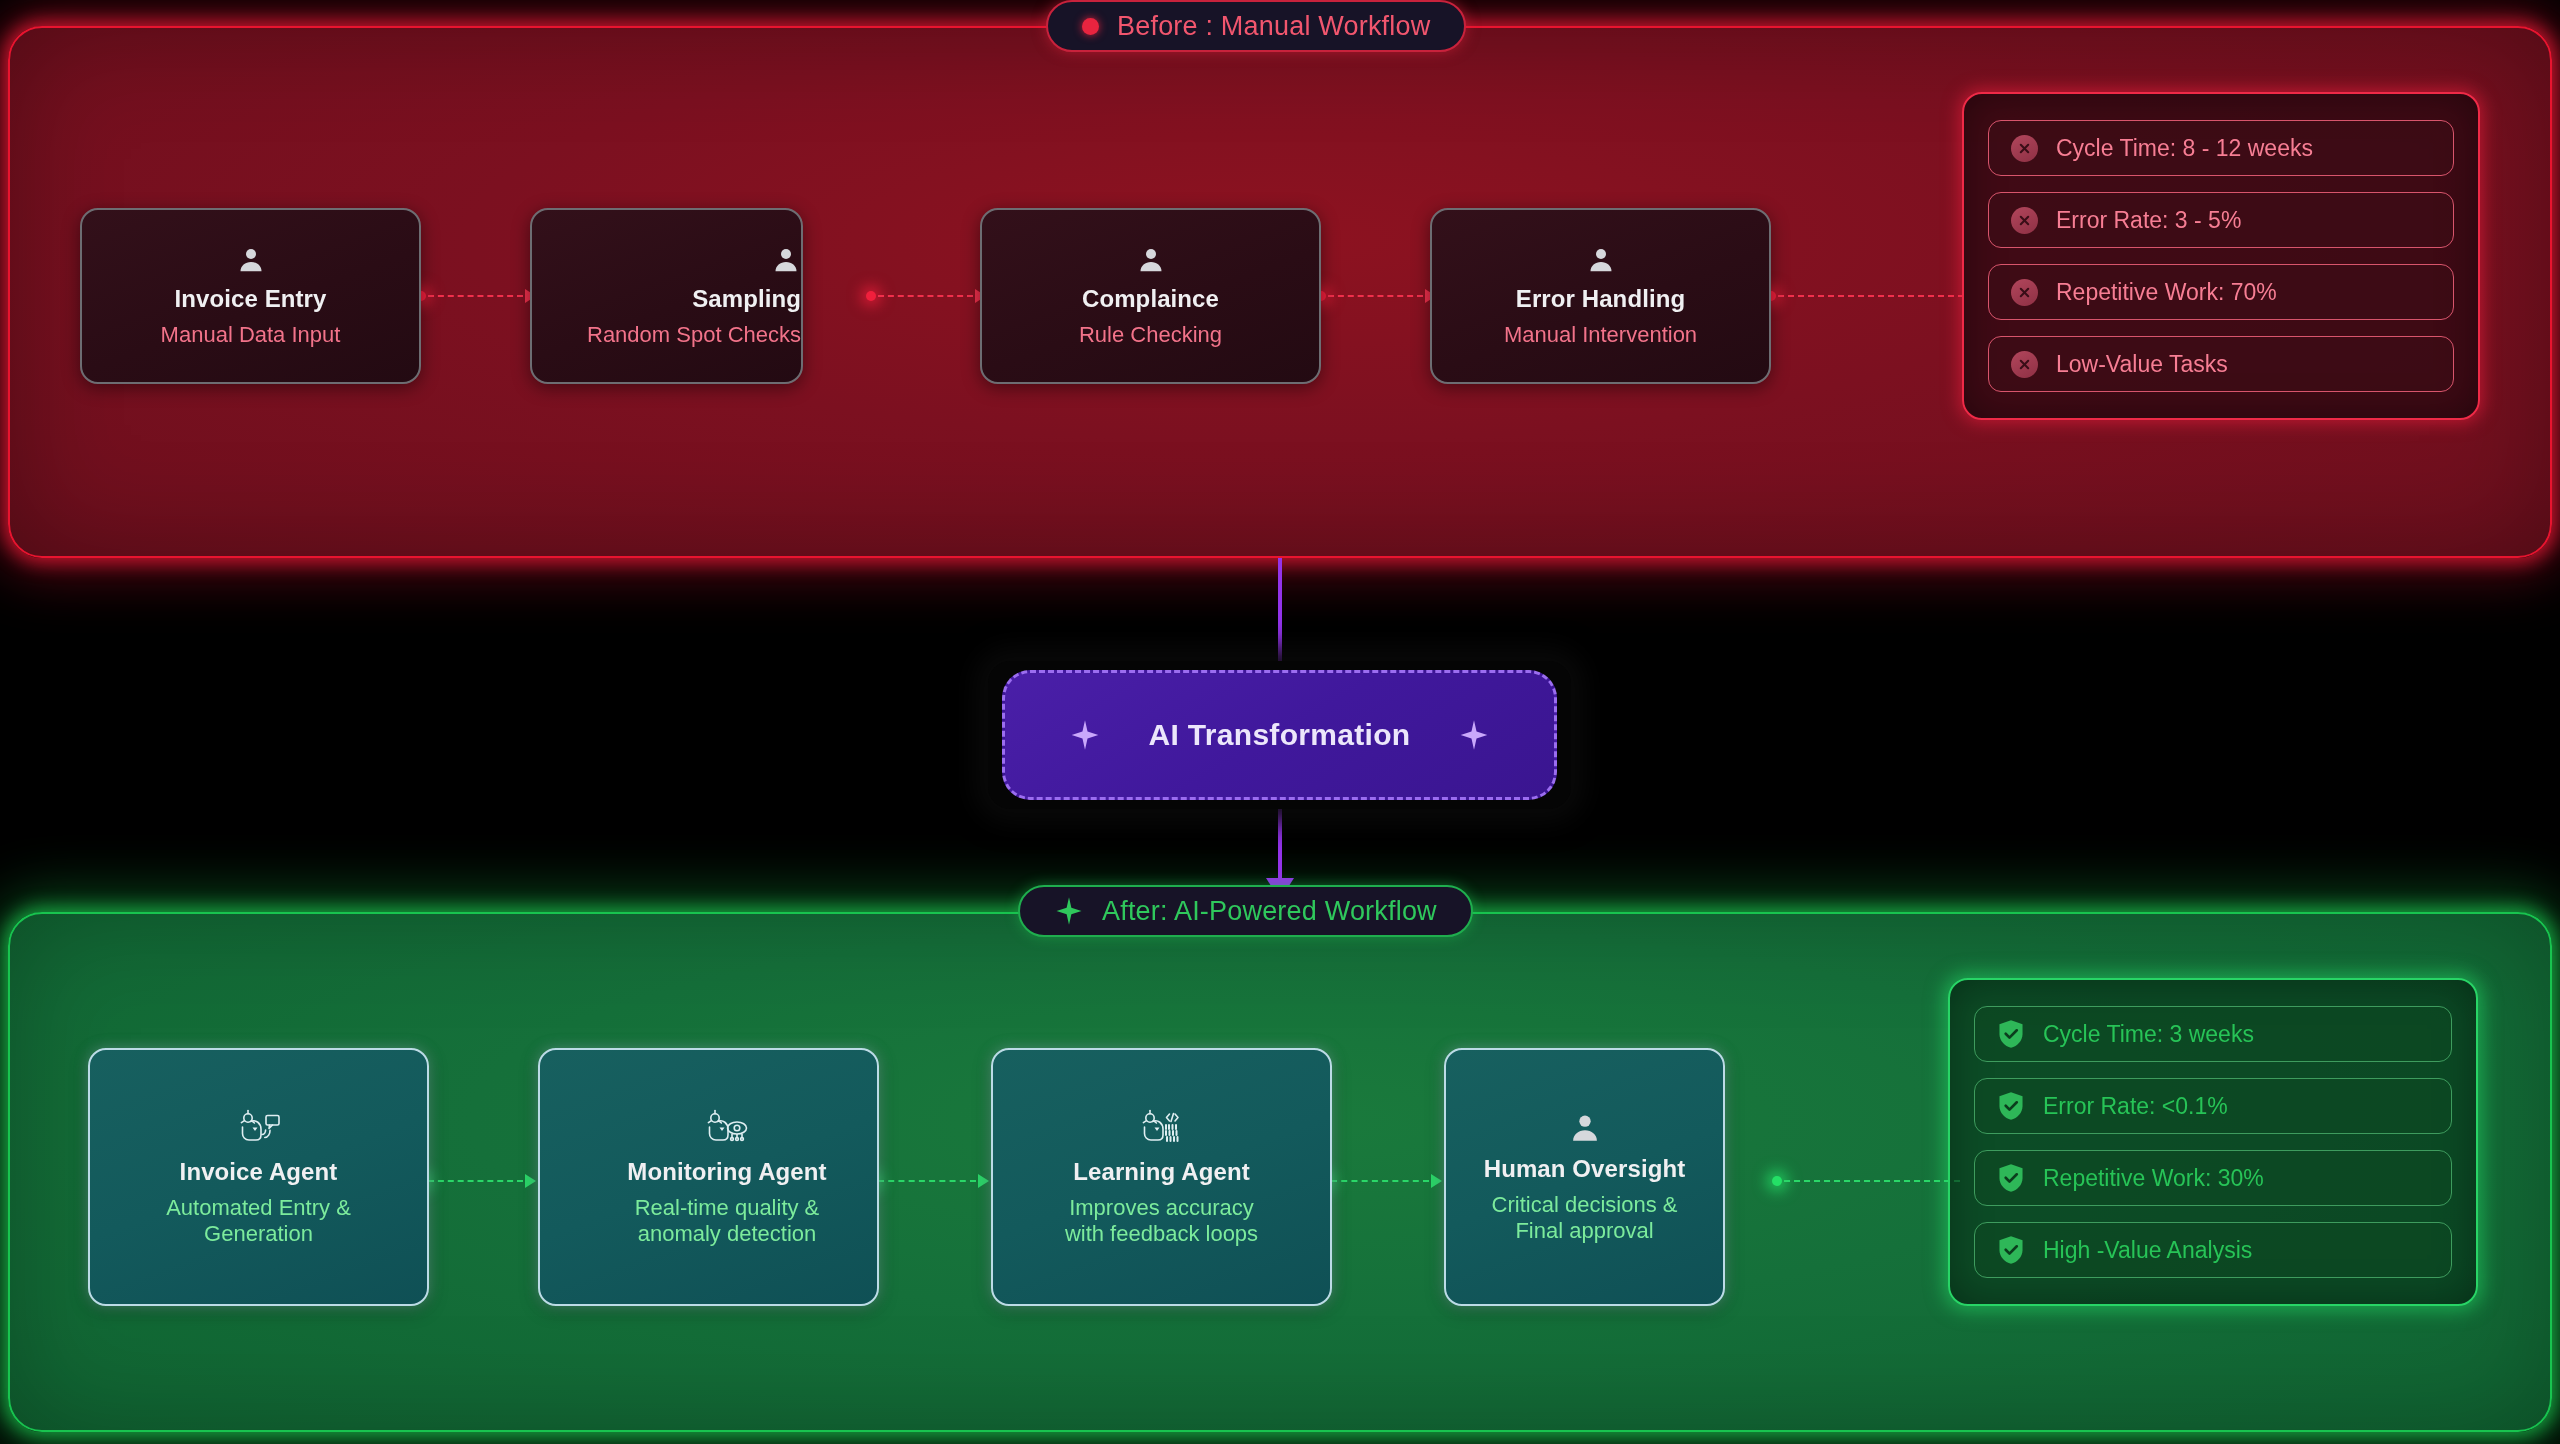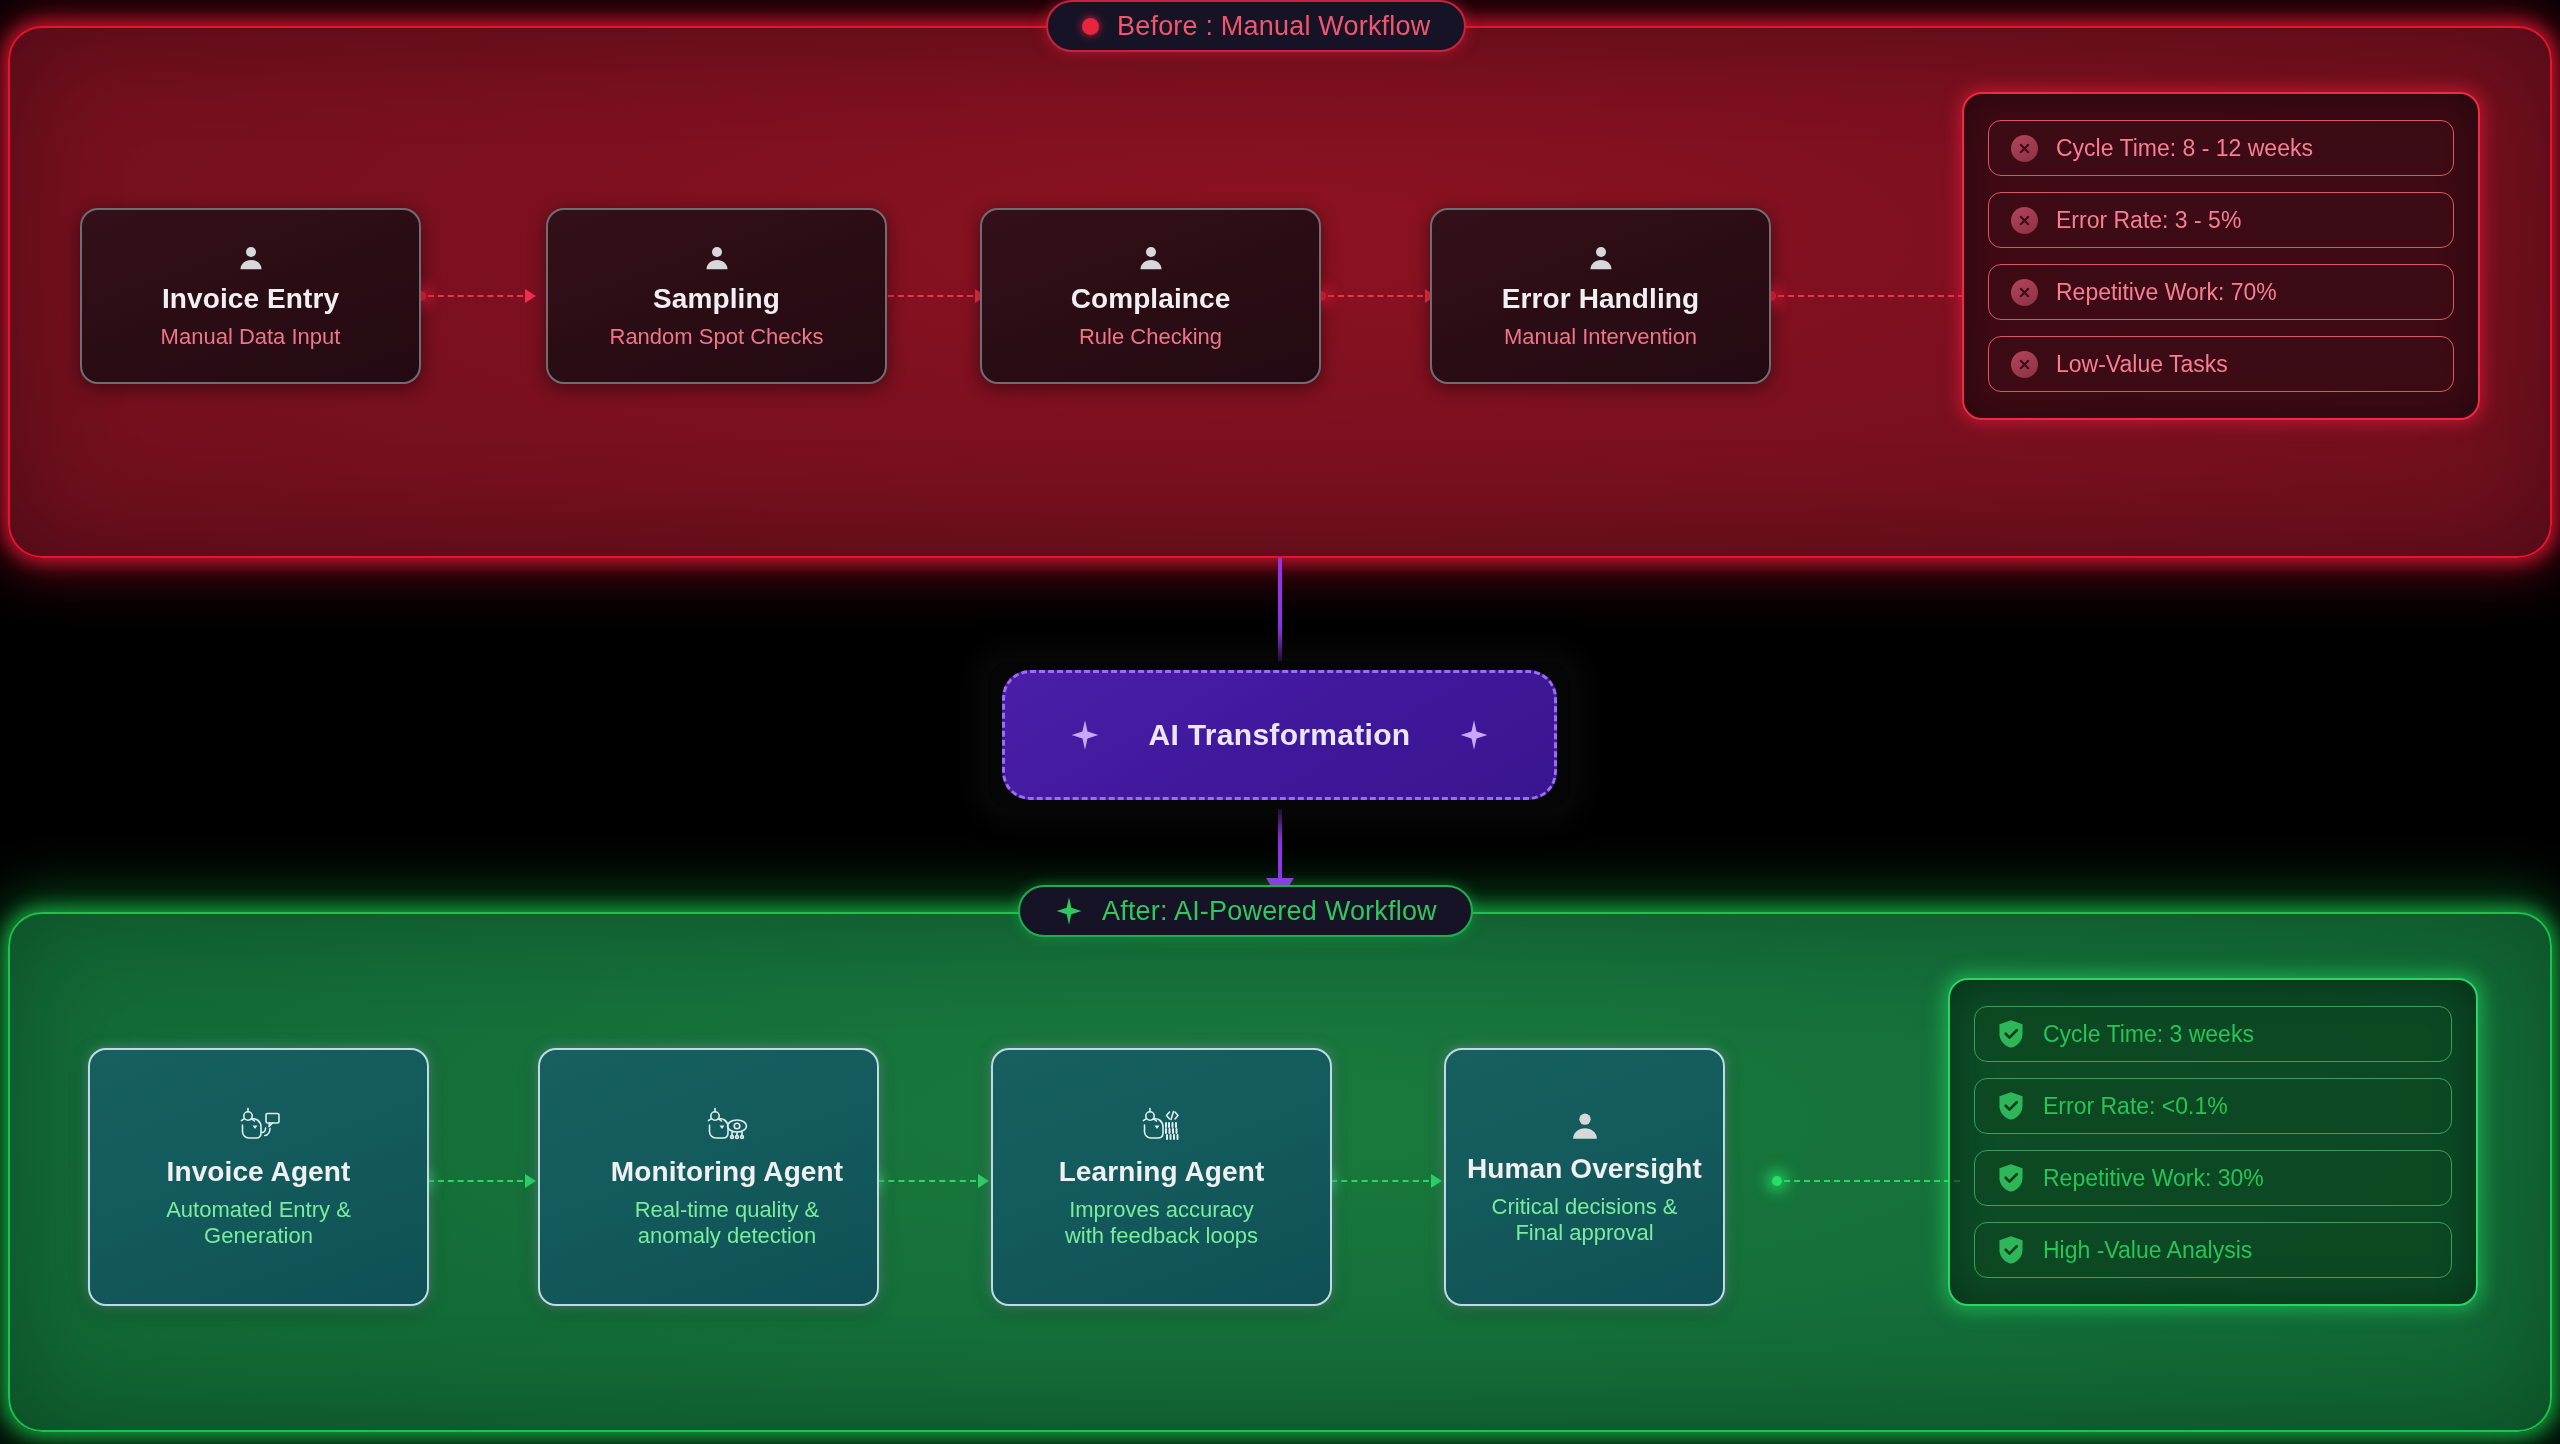--- a/index.html
+++ b/index.html
@@ -113,21 +113,21 @@
   .node-green {
     background: linear-gradient(160deg, #17605f 0%, #135a5c 50%, #0f5055 100%);
     border: 2px solid #bcdbe6;
     box-shadow: 0 0 14px rgba(180,225,235,0.35), 0 4px 18px rgba(0,0,0,0.35);
     margin-left: 8px;
   }
 
   .node-icon { margin-bottom: 10px; display: block; }
 
   .node-title {
-    font-size: 28px;
+    font-size: 24px;
     font-weight: 700;
     color: #f0f0f2;
     letter-spacing: 0.1px;
     margin-bottom: 9px;
   }
   .node-sub {
     font-size: 22px;
     font-weight: 400;
     line-height: 1.17;
   }
@@ -288,21 +288,21 @@
 
   <div class="node node-red" style="left:80px;  top:208px; width:341px; height:176px;">
     <svg class="node-icon" width="30" height="30" viewBox="0 0 24 24">
       <circle cx="12" cy="7.2" r="4" fill="#d6d8dc"></circle>
       <path d="M3.6 21c0-4.4 3.8-7.4 8.4-7.4s8.4 3 8.4 7.4z" fill="#d6d8dc"></path>
     </svg>
     <div class="node-title">Invoice Entry</div>
     <div class="node-sub">Manual Data Input</div>
   </div>
 
-  <div class="node node-red" style="left:546px; top:208px; width:341px; height:176px;">
+  <div class="node node-red" style="left:530px; top:208px; width:273px; height:176px;align-items:flex-end;">
     <svg class="node-icon" width="30" height="30" viewBox="0 0 24 24">
       <circle cx="12" cy="7.2" r="4" fill="#d6d8dc"></circle>
       <path d="M3.6 21c0-4.4 3.8-7.4 8.4-7.4s8.4 3 8.4 7.4z" fill="#d6d8dc"></path>
     </svg>
     <div class="node-title">Sampling</div>
     <div class="node-sub">Random Spot Checks</div>
   </div>
 
   <div class="node node-red" style="left:980px; top:208px; width:341px; height:176px;">
     <svg class="node-icon" width="30" height="30" viewBox="0 0 24 24">

